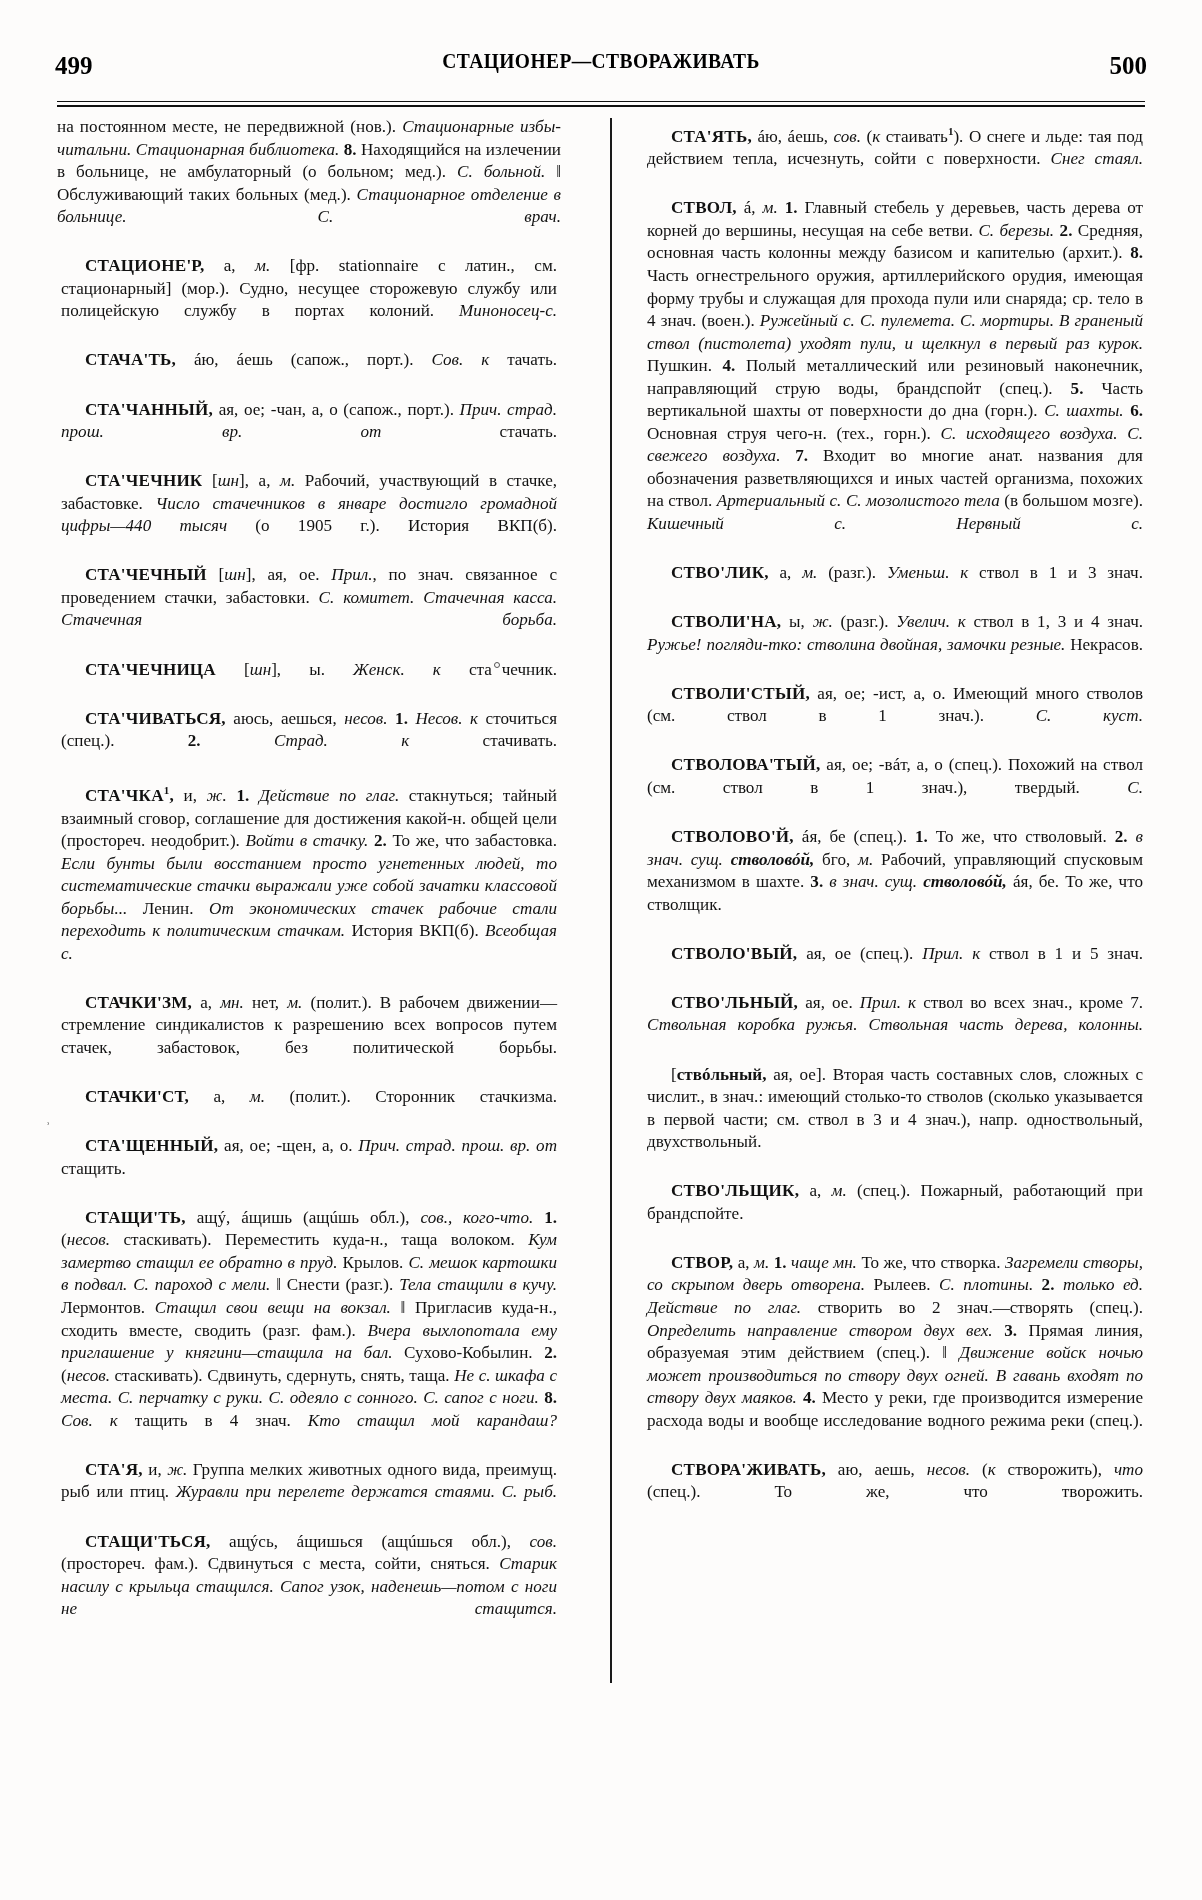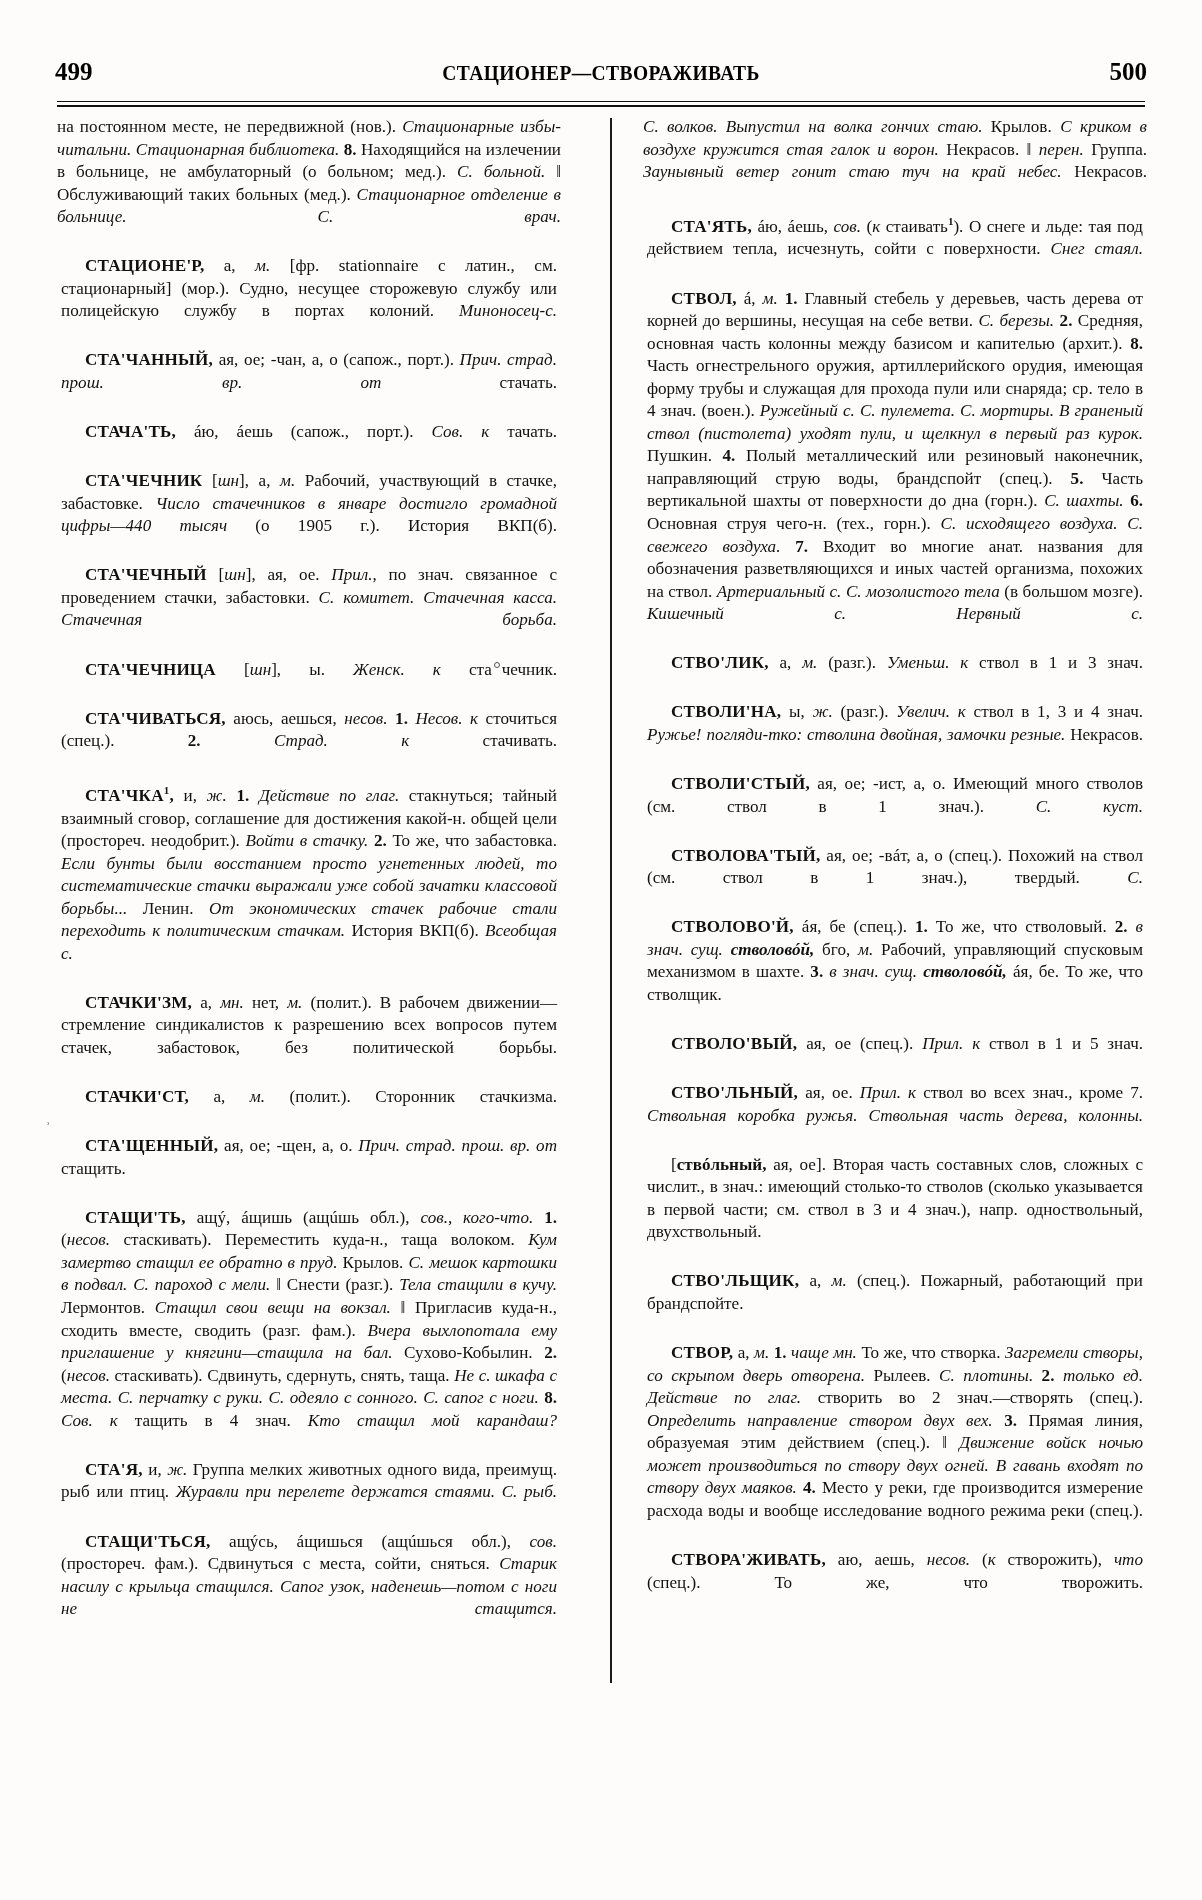--- a/index.html
+++ b/index.html
@@ -22,21 +22,21 @@
     background: #fdfcfb;
   }
   
   .running-head {
     position: absolute;
     left: 55px;
     top: 52px;
     width: 1092px;
     height: 34px;
     display: flex;
-    align-items: flex-end;
+    align-items: flex-start;
     justify-content: space-between;
   }
   .folio {
     font-family: "Liberation Serif", "DejaVu Serif", serif;
     font-weight: bold;
     font-size: 25px;
     letter-spacing: 0px;
     color: #000;
   }
   .head-title {
@@ -157,24 +157,24 @@
   <span class="marker">˒</span>
 
   <div class="columns">
 
     <div class="col col-left">
 
       <p class="cont">на постоянном месте, не передвижной (нов.). <span class="it">Стационарные избы-читальни. Стационарная библиотека.</span> <span class="b">8.</span> Находящийся на излечении в больнице, не амбулаторный (о больном; мед.). <span class="it">С. больной.</span> ‖ Обслуживающий таких больных (мед.). <span class="it">Стационарное отделение в больнице. С. врач.</span></p>
 
       <p class="entry"><span class="hw">СТАЦИОНЕ'Р,</span> а, <span class="it">м.</span> [фр. stationnaire с латин., см. стационарный] (мор.). Судно, несущее сторожевую службу или полицейскую службу в портах колоний. <span class="it">Миноносец-с.</span></p>
 
+      <p class="entry"><span class="hw">СТАЧА'ТЬ,</span> áю, áешь (сапож., порт.). <span class="it">Сов. к</span> тачать.</p>
+
       <p class="entry"><span class="hw">СТА'ЧАННЫЙ,</span> ая, ое; -чан, а, о (сапож., порт.). <span class="it">Прич. страд. прош. вр. от</span> стачать.</p>
 
-      <p class="entry"><span class="hw">СТАЧА'ТЬ,</span> áю, áешь (сапож., порт.). <span class="it">Сов. к</span> тачать.</p>
-
       <p class="entry"><span class="hw">СТА'ЧЕЧНИК</span> [<span class="it">шн</span>], а, <span class="it">м.</span> Рабочий, участвующий в стачке, забастовке. <span class="it">Число стачечников в январе достигло громадной цифры—440 тысяч</span> (о 1905 г.). История ВКП(б).</p>
 
       <p class="entry"><span class="hw">СТА'ЧЕЧНЫЙ</span> [<span class="it">шн</span>], ая, ое. <span class="it">Прил.</span>, по знач. связанное с проведением стачки, забастовки. <span class="it">С. комитет. Стачечная касса. Стачечная борьба.</span></p>
 
       <p class="entry"><span class="hw">СТА'ЧЕЧНИЦА</span> [<span class="it">шн</span>], ы. <span class="it">Женск. к</span> ста<span class="dot-artifact"></span>чечник.</p>
 
 
       <p class="entry"><span class="hw">СТА'ЧИВАТЬСЯ,</span> аюсь, аешься, <span class="it">несов.</span> <span class="b">1.</span> <span class="it">Несов. к</span> сточиться (спец.). <span class="b">2.</span> <span class="it">Страд. к</span> стачивать.</p>
 
       <p class="entry"><span class="hw">СТА'ЧКА<span class="sup">1</span>,</span> и, <span class="it">ж.</span> <span class="b">1.</span> <span class="it">Действие по глаг.</span> стакнуться; тайный взаимный сговор, соглашение для достижения какой-н. общей цели (простореч. неодобрит.). <span class="it">Войти в стачку.</span> <span class="b">2.</span> То же, что забастовка. <span class="it">Если бунты были восстанием просто угнетенных людей, то систематические стачки выражали уже собой зачатки классовой борьбы...</span> Ленин. <span class="it">От экономических стачек рабочие стали переходить к политическим стачкам.</span> История ВКП(б). <span class="it">Всеобщая с.</span></p>
@@ -191,21 +191,20 @@
       <p class="entry"><span class="hw">СТА'Я,</span> и, <span class="it">ж.</span> Группа мелких животных одного вида, преимущ. рыб или птиц. <span class="it">Журавли при перелете держатся стаями. С. рыб.</span></p>
 
       <p class="entry"><span class="hw">СТАЩИ'ТЬСЯ,</span> ащýсь, áщишься (ащúшься обл.), <span class="it">сов.</span> (простореч. фам.). Сдвинуться с места, сойти, сняться. <span class="it">Старик насилу с крыльца стащился. Сапог узок, наденешь—потом с ноги не стащится.</span></p>
 
     </div>
 
     <div class="divider"></div>
 
     <div class="col col-right">
 
-      <p class="cont"><span class="it">С. волков. Выпустил на волка гончих стаю.</span> Крылов. <span class="it">С криком в воздухе кружится стая галок и ворон.</span> Некрасов. ‖ <span class="it">перен.</span> Группа. <span class="it">Заунывный ветер гонит стаю туч на край небес.</span> Некрасов.</p>
 
       <p class="entry"><span class="hw">СТА'ЯТЬ,</span> áю, áешь, <span class="it">сов.</span> (<span class="it">к</span> стаивать<span class="sup">1</span>). О снеге и льде: тая под действием тепла, исчезнуть, сойти с поверхности. <span class="it">Снег стаял.</span></p>
 
       <p class="entry"><span class="hw">СТВОЛ,</span> á, <span class="it">м.</span> <span class="b">1.</span> Главный стебель у деревьев, часть дерева от корней до вершины, несущая на себе ветви. <span class="it">С. березы.</span> <span class="b">2.</span> Средняя, основная часть колонны между базисом и капителью (архит.). <span class="b">8.</span> Часть огнестрельного оружия, артиллерийского орудия, имеющая форму трубы и служащая для прохода пули или снаряда; ср. тело в 4 знач. (воен.). <span class="it">Ружейный с. С. пулемета. С. мортиры. В граненый ствол (пистолета) уходят пули, и щелкнул в первый раз курок.</span> Пушкин. <span class="b">4.</span> Полый металлический или резиновый наконечник, направляющий струю воды, брандспойт (спец.). <span class="b">5.</span> Часть вертикальной шахты от поверхности до дна (горн.). <span class="it">С. шахты.</span> <span class="b">6.</span> Основная струя чего-н. (тех., горн.). <span class="it">С. исходящего воздуха. С. свежего воздуха.</span> <span class="b">7.</span> Входит во многие анат. названия для обозначения разветвляющихся и иных частей организма, похожих на ствол. <span class="it">Артериальный с. С. мозолистого тела</span> (в большом мозге). <span class="it">Кишечный с. Нервный с.</span></p>
 
       <p class="entry"><span class="hw">СТВО'ЛИК,</span> а, <span class="it">м.</span> (разг.). <span class="it">Уменьш. к</span> ствол в 1 и 3 знач.</p>
 
       <p class="entry"><span class="hw">СТВОЛИ'НА,</span> ы, <span class="it">ж.</span> (разг.). <span class="it">Увелич. к</span> ствол в 1, 3 и 4 знач. <span class="it">Ружье! погляди-тко: стволина двойная, замочки резные.</span> Некрасов.</p>
 
       <p class="entry"><span class="hw">СТВОЛИ'СТЫЙ,</span> ая, ое; -ист, а, о. Имеющий много стволов (см. ствол в 1 знач.). <span class="it">С. куст.</span></p>

